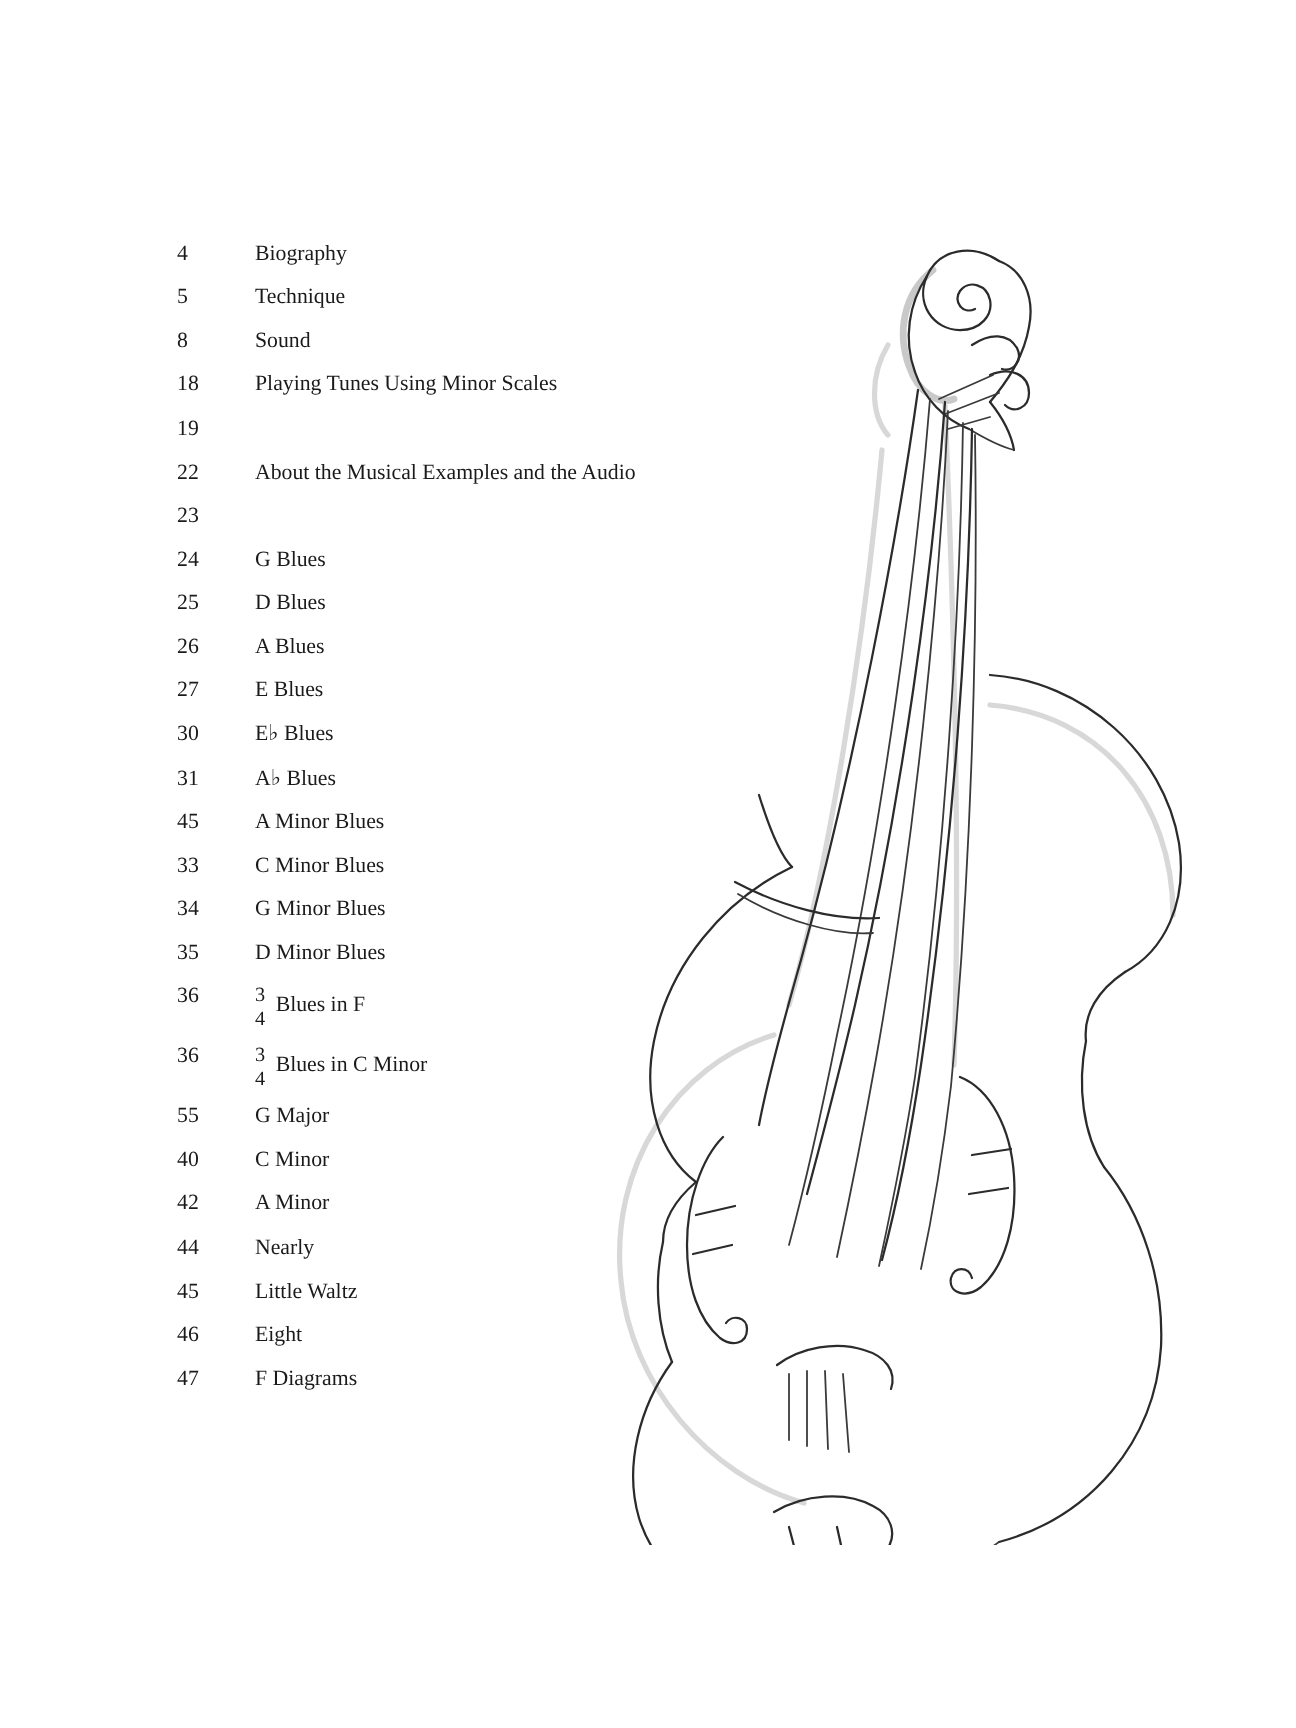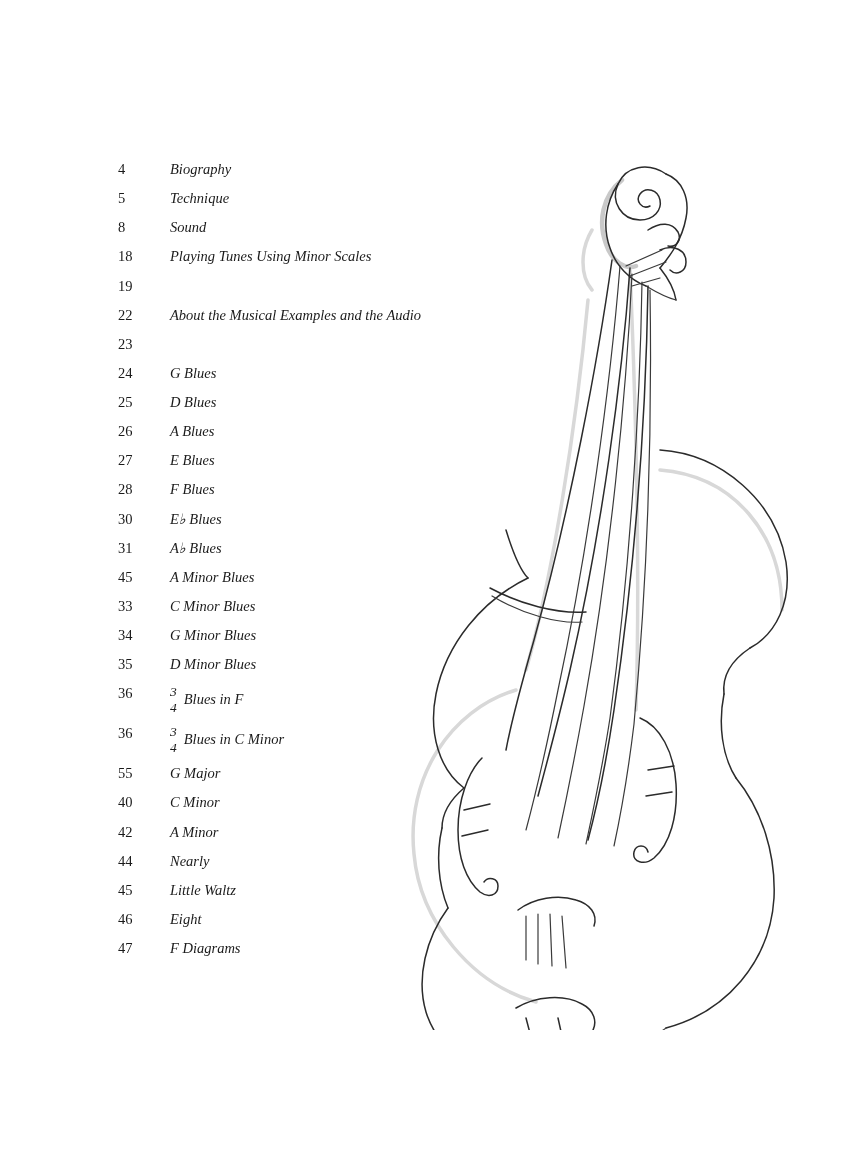--- a/index.html
+++ b/index.html
@@ -36,21 +36,20 @@
     width: 52px;
     flex: 0 0 52px;
     font-size: 14.5px;
     color: #1a1a1a;
   }
   .toc-title {
     flex: 1 1 auto;
     font-size: 14.5px;
     color: #1a1a1a;
     white-space: pre-line;
-    font-style: italic;
   }
   .toc-row.two-line {
     justify-content: space-between;
   }
 
   
   .toc-row.timesig .toc-title {
     display: flex;
     align-items: center;
     gap: 7px;
@@ -258,24 +257,20 @@
     <div class="toc-row">
       <div class="toc-page">26</div>
       <div class="toc-title">A Blues</div>
     </div>
 
     <div class="toc-row">
       <div class="toc-page">27</div>
       <div class="toc-title">E Blues</div>
     </div>
 
-    <div class="toc-row">
-      <div class="toc-page">28</div>
-      <div class="toc-title">F Blues</div>
-    </div>
 
 
     <div class="toc-row">
       <div class="toc-page">30</div>
       <div class="toc-title">E♭ Blues</div>
     </div>
 
     <div class="toc-row">
       <div class="toc-page">31</div>
       <div class="toc-title">A♭ Blues</div>

